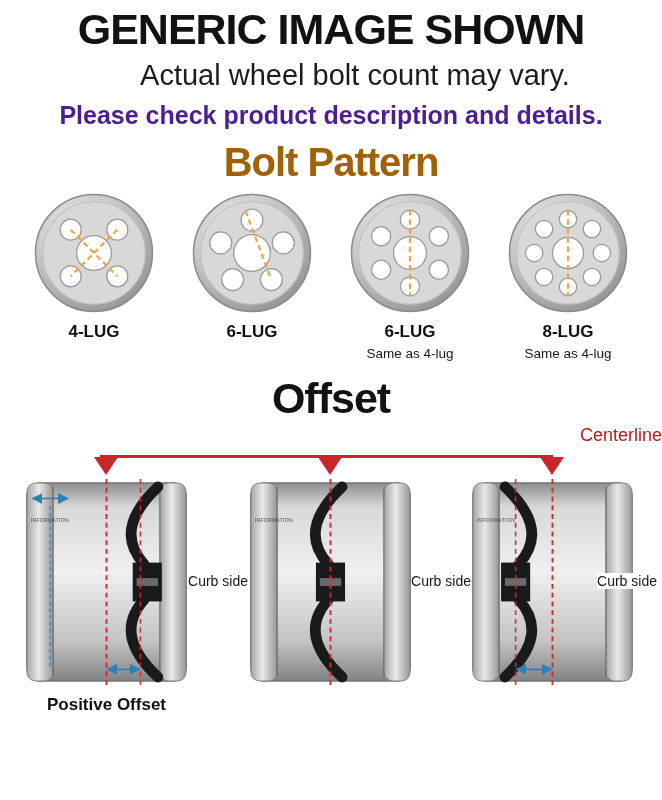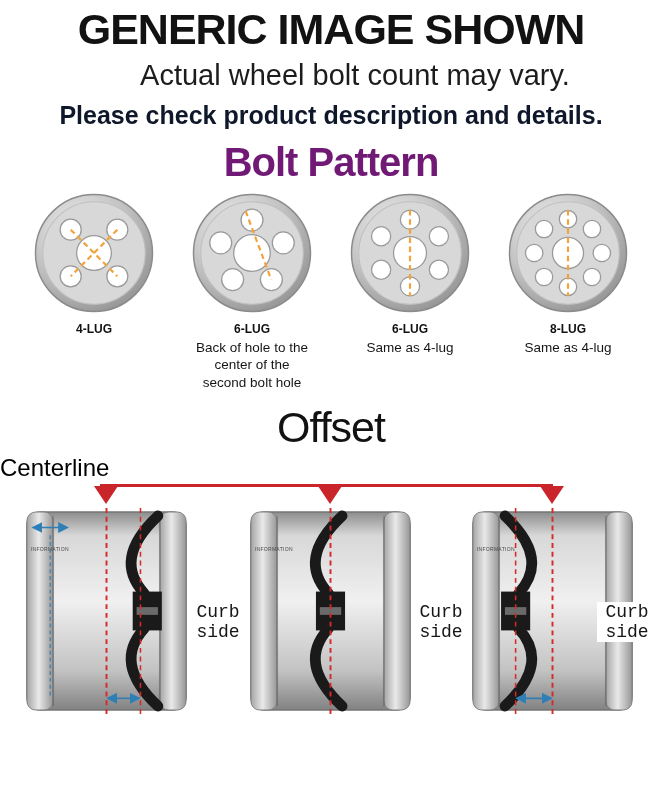--- a/index.html
+++ b/index.html
@@ -4,37 +4,37 @@
 <style>
   html,body{margin:0;padding:0;}
   body{
     width:662px;height:800px;overflow:hidden;background:#ffffff;
     font-family:"Liberation Sans","DejaVu Sans",sans-serif;color:#111;
     -webkit-font-smoothing:antialiased;
   }
   .center{text-align:center;}
   .h-title{font-size:43px;font-weight:700;letter-spacing:-1px;margin:6px 0 0;line-height:1.1;color:#121212;}
   .h-sub{font-size:29px;font-weight:400;margin:6px 0 0;color:#1c1c1c;padding-left:48px;}
-  .h-note{font-size:25px;font-weight:700;margin:9px 0 0;color:#0f172a;}
-  .bp-title{font-size:40px;font-weight:800;letter-spacing:-1px;margin:10px 0 4px;color:#701a75;}
+  .h-note{font-size:25px;font-weight:700;margin:9px 0 0;color:#4c1d95;}
+  .bp-title{font-size:40px;font-weight:800;letter-spacing:-1px;margin:10px 0 4px;color:#a16207;}
   .bp-row{display:flex;justify-content:center;gap:6px;}
   .bp-col{width:152px;display:flex;flex-direction:column;align-items:center;}
   .bp-svg{width:128px;height:128px;}
-  .bp-label{font-size:12px;font-weight:700;margin-top:5px;}
+  .bp-label{font-size:17px;font-weight:700;margin-top:5px;}
   .bp-desc{font-size:13.5px;line-height:1.27;margin-top:3px;width:118px;text-align:center;color:#161616;}
-  .off-title{font-size:43px;font-weight:400;letter-spacing:-1px;margin:12px 0 0;color:#121212;}
+  .off-title{font-size:43px;font-weight:700;letter-spacing:-1px;margin:12px 0 0;color:#121212;}
   .off-diagram{position:relative;width:662px;height:304px;margin-top:2px;}
-  .centerline-label{position:absolute;top:0;left:0;right:0;text-align:left;font-size:24px;font-weight:400;color:#000000;}
+  .centerline-label{position:absolute;top:0;left:0;right:0;text-align:right;font-size:18px;font-weight:400;color:#b91c1c;}
   .red-line{position:absolute;top:30px;left:100px;width:453px;height:3px;}
   .cl-marker{position:absolute;top:32px;width:0;height:0;
     border-left:12px solid transparent;border-right:12px solid transparent;}
   .wheel{position:absolute;top:54px;width:165px;height:206px;}
   .wheel svg{width:165px;height:206px;display:block;}
   .w1{left:24px;}  .w2{left:248px;}  .w3{left:470px;}
-  .curb{position:absolute;top:148px;font-size:18px;color:#161616;width:60px;text-align:center;background:#fff;font-family:Liberation Mono, monospace;}
+  .curb{position:absolute;top:148px;font-size:14px;color:#161616;width:60px;text-align:center;background:#fff;}
   .c1{left:188px;} .c2{left:411px;} .c3{left:597px;}
   .off-label{position:absolute;top:270px;width:165px;text-align:center;font-size:17px;font-weight:700;}
   .o1{left:24px;} .o2{left:248px;} .o3{left:470px;}
 </style>
 </head>
 <body>
 
 <svg width="0" height="0" style="position:absolute" aria-hidden="true">
   <defs>
     <radialGradient id="bpRim" cx="36%" cy="30%" r="78%">
@@ -100,21 +100,20 @@
           <circle cx="104.2" cy="58.9" r="12"></circle>
         <circle cx="91.2" cy="99.1" r="12"></circle>
           <circle cx="48.8" cy="99.1" r="12"></circle>
         <circle cx="35.8" cy="58.9" r="12"></circle>
       </g>
       <g stroke="#f2a33c" stroke-width="2.4" stroke-dasharray="6 4" fill="none">
         <line x1="63" y1="24" x2="91" y2="99"></line>
       </g>
     </svg>
     <div class="bp-label">6-LUG</div>
-    <div class="bp-desc">Back of hole to the center of the second bolt hole</div>
   </div>
 
   <div class="bp-col">
     <svg class="bp-svg" viewBox="0 0 140 140">
       <circle cx="70" cy="70" r="64" fill="url(#bpRim)" stroke="#8b8b8b" stroke-width="1.6"></circle>
       <circle cx="70" cy="70" r="56" fill="#d8d8d8" stroke="#c0c0c0" stroke-width="1.2"></circle>
       <circle cx="70" cy="70" r="18" fill="#ffffff" stroke="#9a9a9a" stroke-width="1.4"></circle>
       <g fill="#ffffff" stroke="#9a9a9a" stroke-width="1.4">
         <circle cx="70" cy="33.5" r="10.5"></circle>
           <circle cx="101.6" cy="51.7" r="10.5"></circle>
@@ -222,13 +221,14 @@
       <line x1="85" y1="0" x2="85" y2="212" stroke="#d42a2a" stroke-width="2" stroke-dasharray="5 4"></line>
       <line x1="47" y1="0" x2="47" y2="212" stroke="#d42a2a" stroke-width="1.6" stroke-dasharray="5 4"></line>
       <line x1="49" y1="196" x2="83" y2="196" stroke="#2f7fb6" stroke-width="1.6" marker-start="url(#mArrS)" marker-end="url(#mArrE)"></line>
     </svg>
   </div>
 
   <div class="curb c1">Curb side</div>
   <div class="curb c2">Curb side</div>
   <div class="curb c3">Curb side</div>
 
+  <div class="off-label o1">Positive Offset</div>
 </div>
 
 </body></html>

